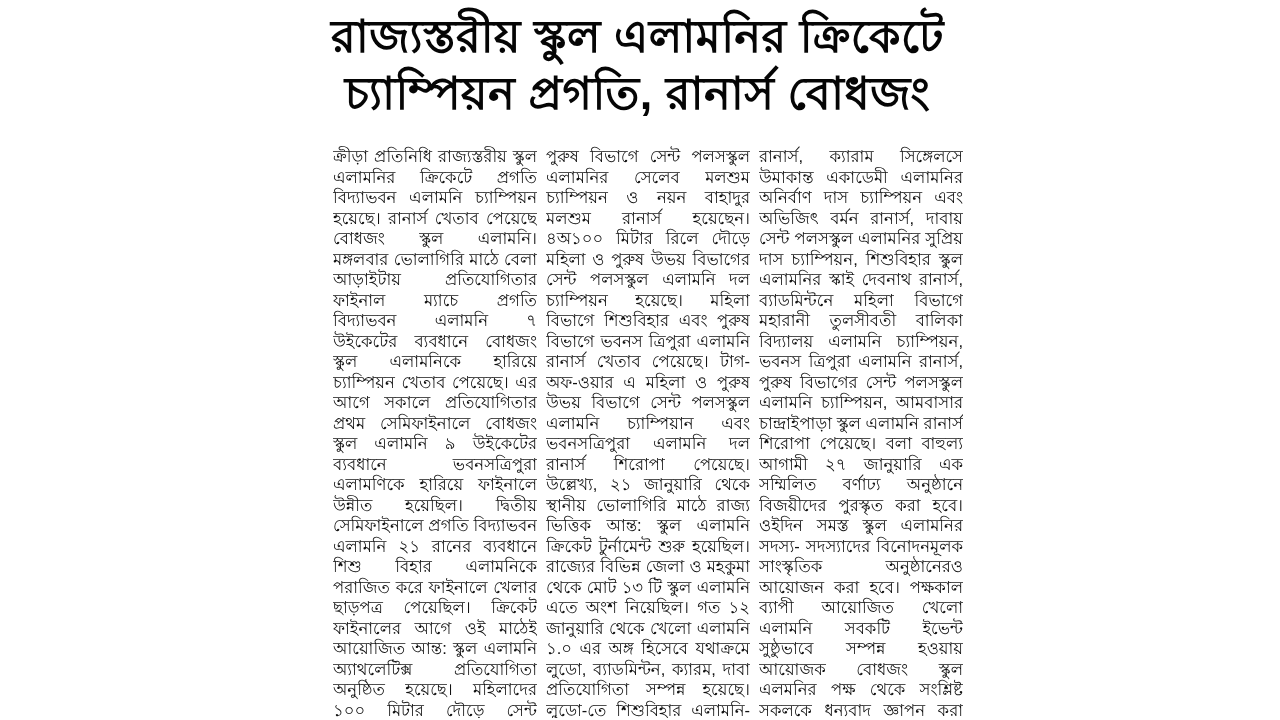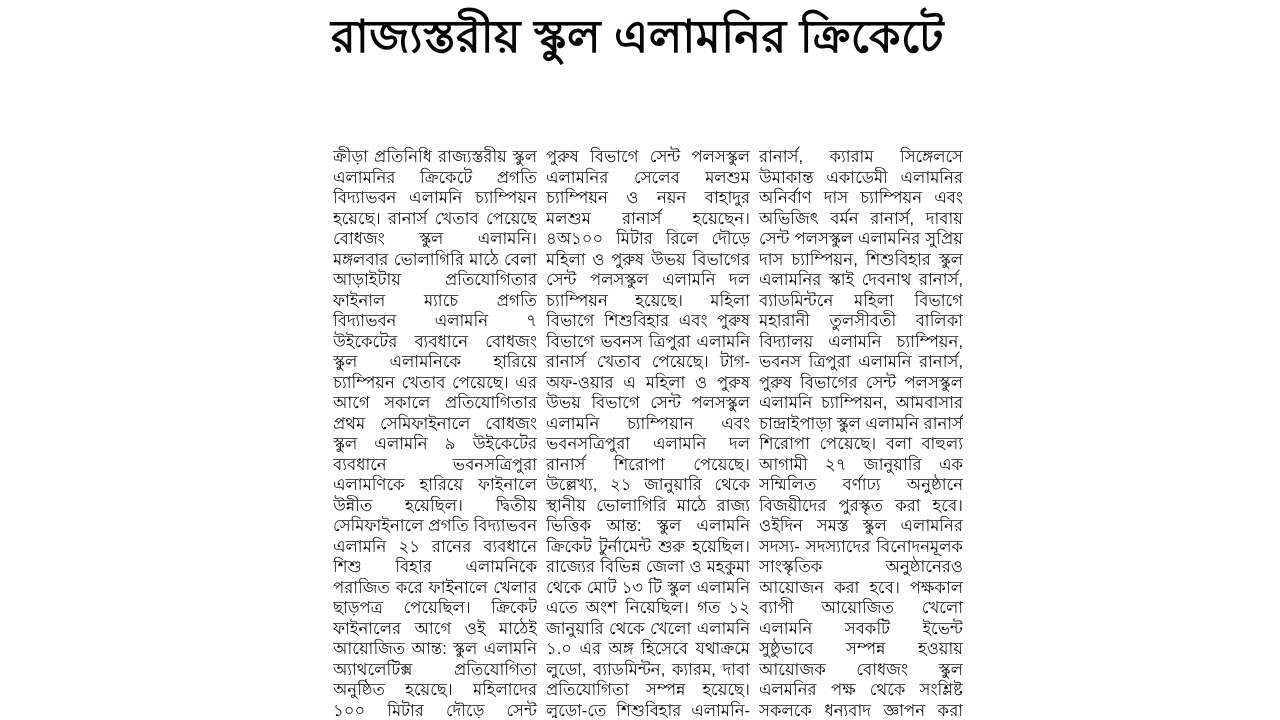--- a/index.html
+++ b/index.html
@@ -54,20 +54,21 @@
     color: #111111;
   }
 </style>
 </head>
 <body>
 
 <div class="page">
 
   <header class="headline">
     <div class="headline-line">রাজ্যস্তরীয় স্কুল এলামনির ক্রিকেটে</div>
+    <div class="headline-line">চ্যাম্পিয়ন প্রগতি, রানার্স বোধজং</div>
   </header>
 
   <main class="article-body">
     <div class="news-column">
       <p class="column-text">ক্রীড়া প্রতিনিধি রাজ্যস্তরীয় স্কুল এলামনির ক্রিকেটে প্রগতি বিদ্যাভবন এলামনি চ্যাম্পিয়ন হয়েছে। রানার্স খেতাব পেয়েছে বোধজং স্কুল এলামনি। মঙ্গলবার ভোলাগিরি মাঠে বেলা আড়াইটায় প্রতিযোগিতার ফাইনাল ম্যাচে প্রগতি বিদ্যাভবন এলামনি ৭ উইকেটের ব্যবধানে বোধজং স্কুল এলামনিকে হারিয়ে চ্যাম্পিয়ন খেতাব পেয়েছে। এর আগে সকালে প্রতিযোগিতার প্রথম সেমিফাইনালে বোধজং স্কুল এলামনি ৯ উইকেটের ব্যবধানে ভবনসত্রিপুরা এলামণিকে হারিয়ে ফাইনালে উন্নীত হয়েছিল। দ্বিতীয় সেমিফাইনালে প্রগতি বিদ্যাভবন এলামনি ২১ রানের ব্যবধানে শিশু বিহার এলামনিকে পরাজিত করে ফাইনালে খেলার ছাড়পত্র পেয়েছিল। ক্রিকেট ফাইনালের আগে ওই মাঠেই আয়োজিত আন্ত: স্কুল এলামনি অ্যাথলেটিক্স প্রতিযোগিতা অনুষ্ঠিত হয়েছে। মহিলাদের ১০০ মিটার দৌড়ে সেন্ট পলসস্কুল এলামনির সামারি মলশুম চ্যাম্পিয়ন, ভবনসত্রিপুরা এলামনির প্রিয়াঙ্কা দত্ত রানার্স এবং</p>
     </div>
     <div class="news-column">
       <p class="column-text">পুরুষ বিভাগে সেন্ট পলসস্কুল এলামনির সেলেব মলশুম চ্যাম্পিয়ন ও নয়ন বাহাদুর মলশুম রানার্স হয়েছেন। ৪অ১০০ মিটার রিলে দৌড়ে মহিলা ও পুরুষ উভয় বিভাগের সেন্ট পলসস্কুল এলামনি দল চ্যাম্পিয়ন হয়েছে। মহিলা বিভাগে শিশুবিহার এবং পুরুষ বিভাগে ভবনস ত্রিপুরা এলামনি রানার্স খেতাব পেয়েছে। টাগ-অফ-ওয়ার এ মহিলা ও পুরুষ উভয় বিভাগে সেন্ট পলসস্কুল এলামনি চ্যাম্পিয়ান এবং ভবনসত্রিপুরা এলামনি দল রানার্স শিরোপা পেয়েছে। উল্লেখ্য, ২১ জানুয়ারি থেকে স্থানীয় ভোলাগিরি মাঠে রাজ্য ভিত্তিক আন্ত: স্কুল এলামনি ক্রিকেট টুর্নামেন্ট শুরু হয়েছিল। রাজ্যের বিভিন্ন জেলা ও মহকুমা থেকে মোট ১৩ টি স্কুল এলামনি এতে অংশ নিয়েছিল। গত ১২ জানুয়ারি থেকে খেলো এলামনি ১.০ এর অঙ্গ হিসেবে যথাক্রমে লুডো, ব্যাডমিন্টন, ক্যারম, দাবা প্রতিযোগিতা সম্পন্ন হয়েছে। লুডো-তে শিশুবিহার এলামনি-এ দল চ্যাম্পিয়ন এবং ভবনসত্রিপুরা এলামনি-বি দল</p>
     </div>
     <div class="news-column">

